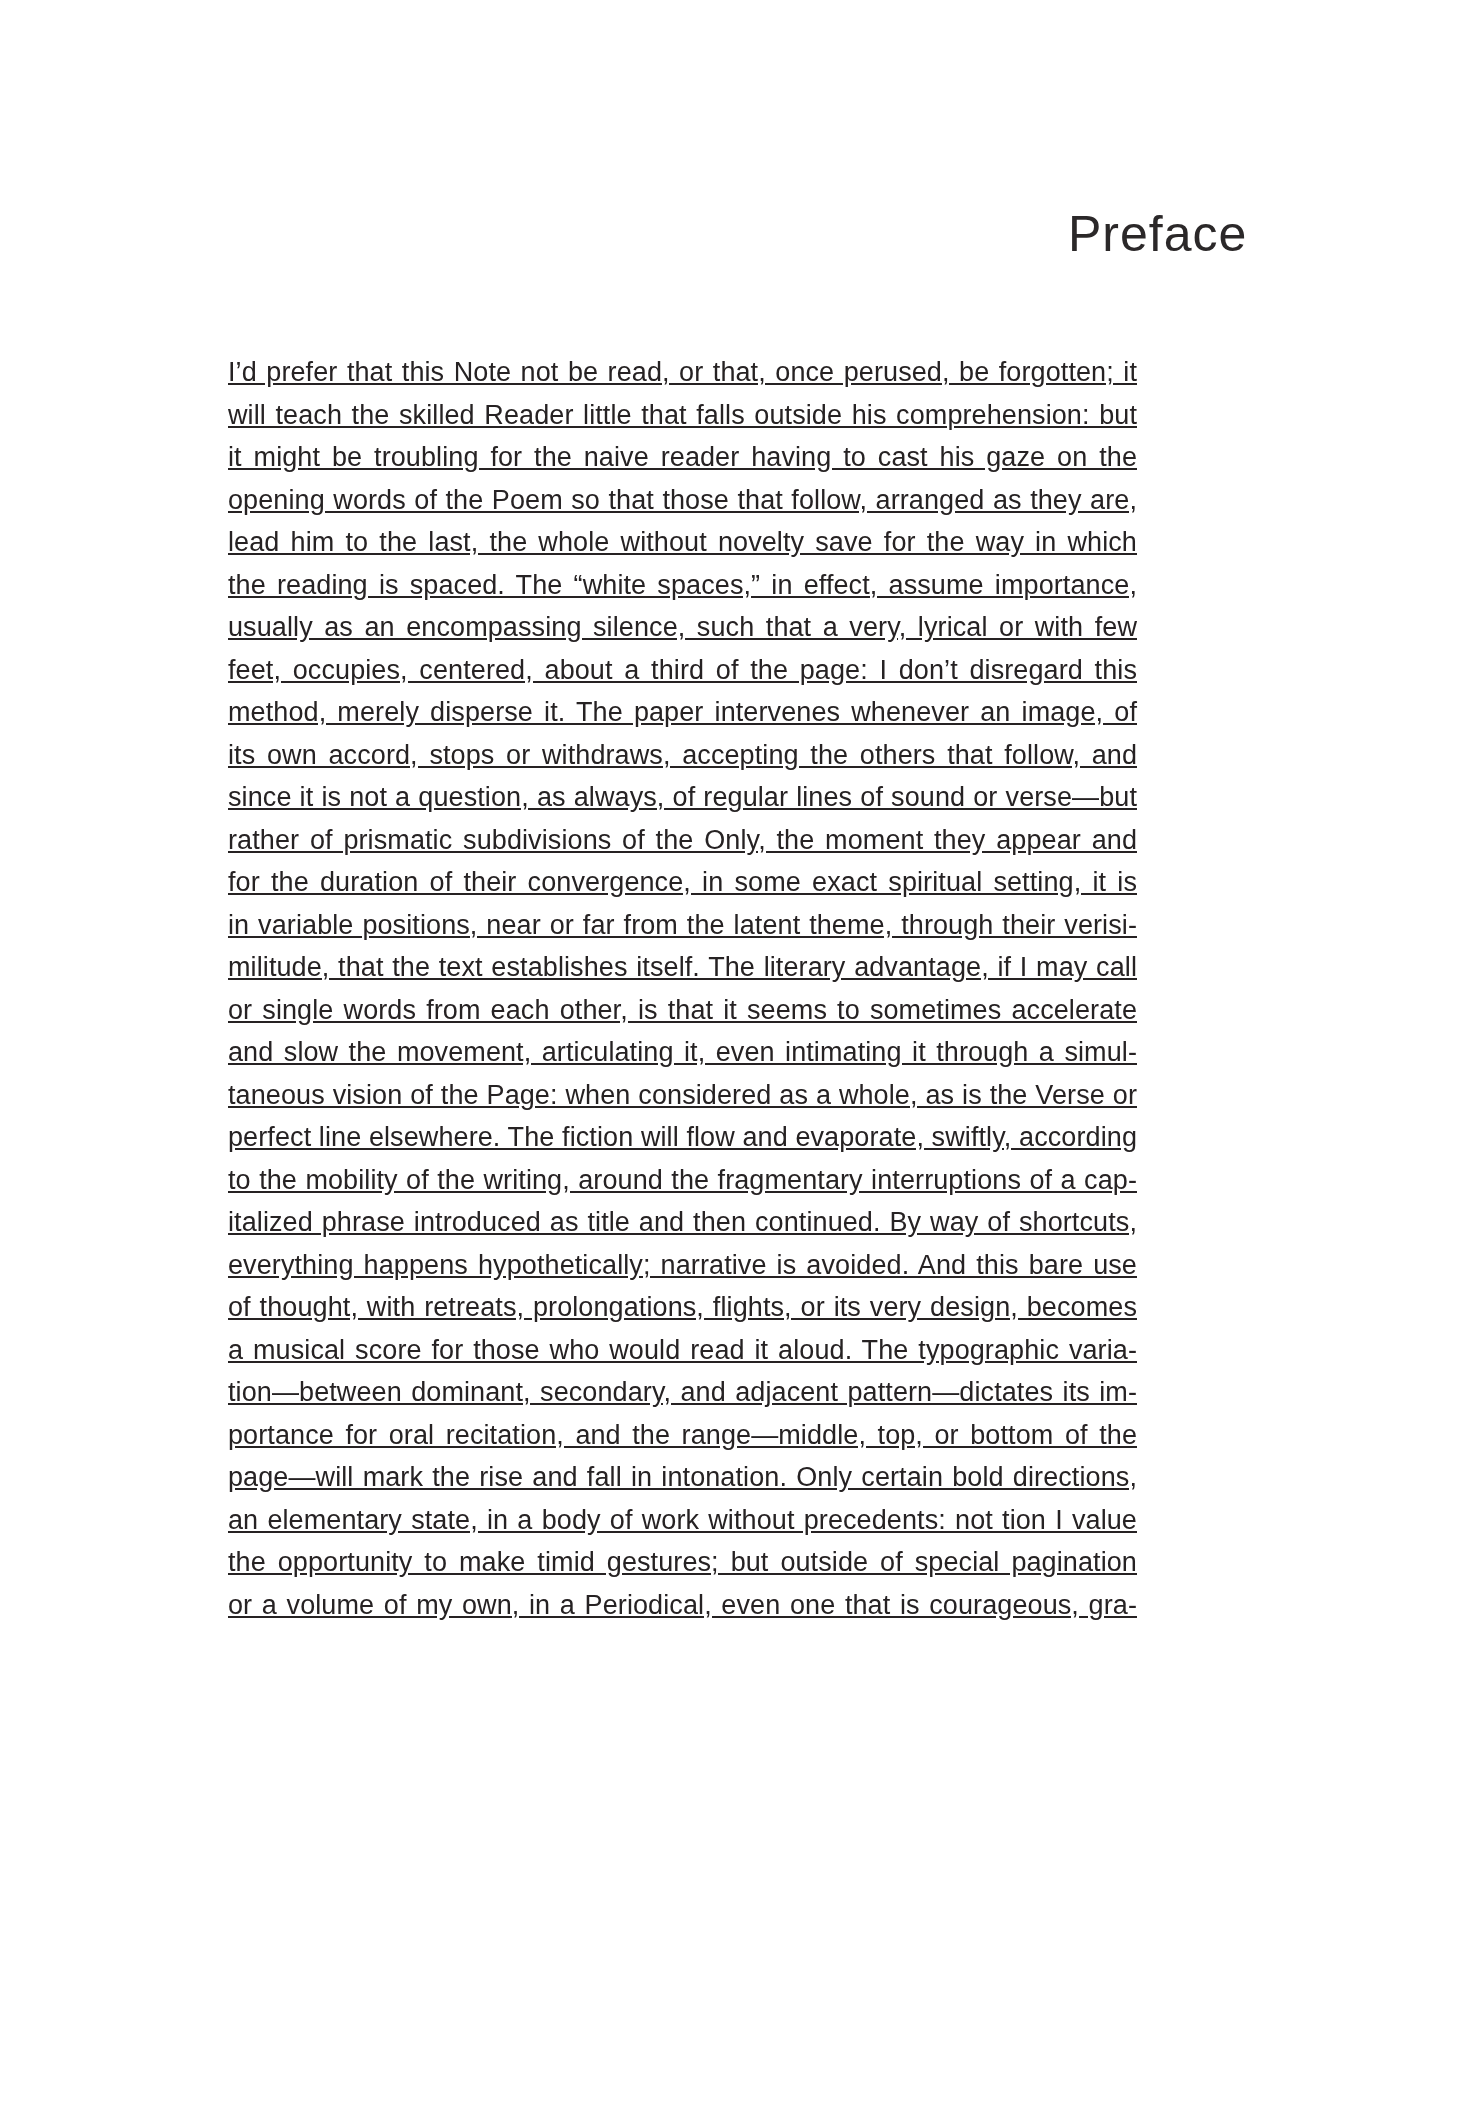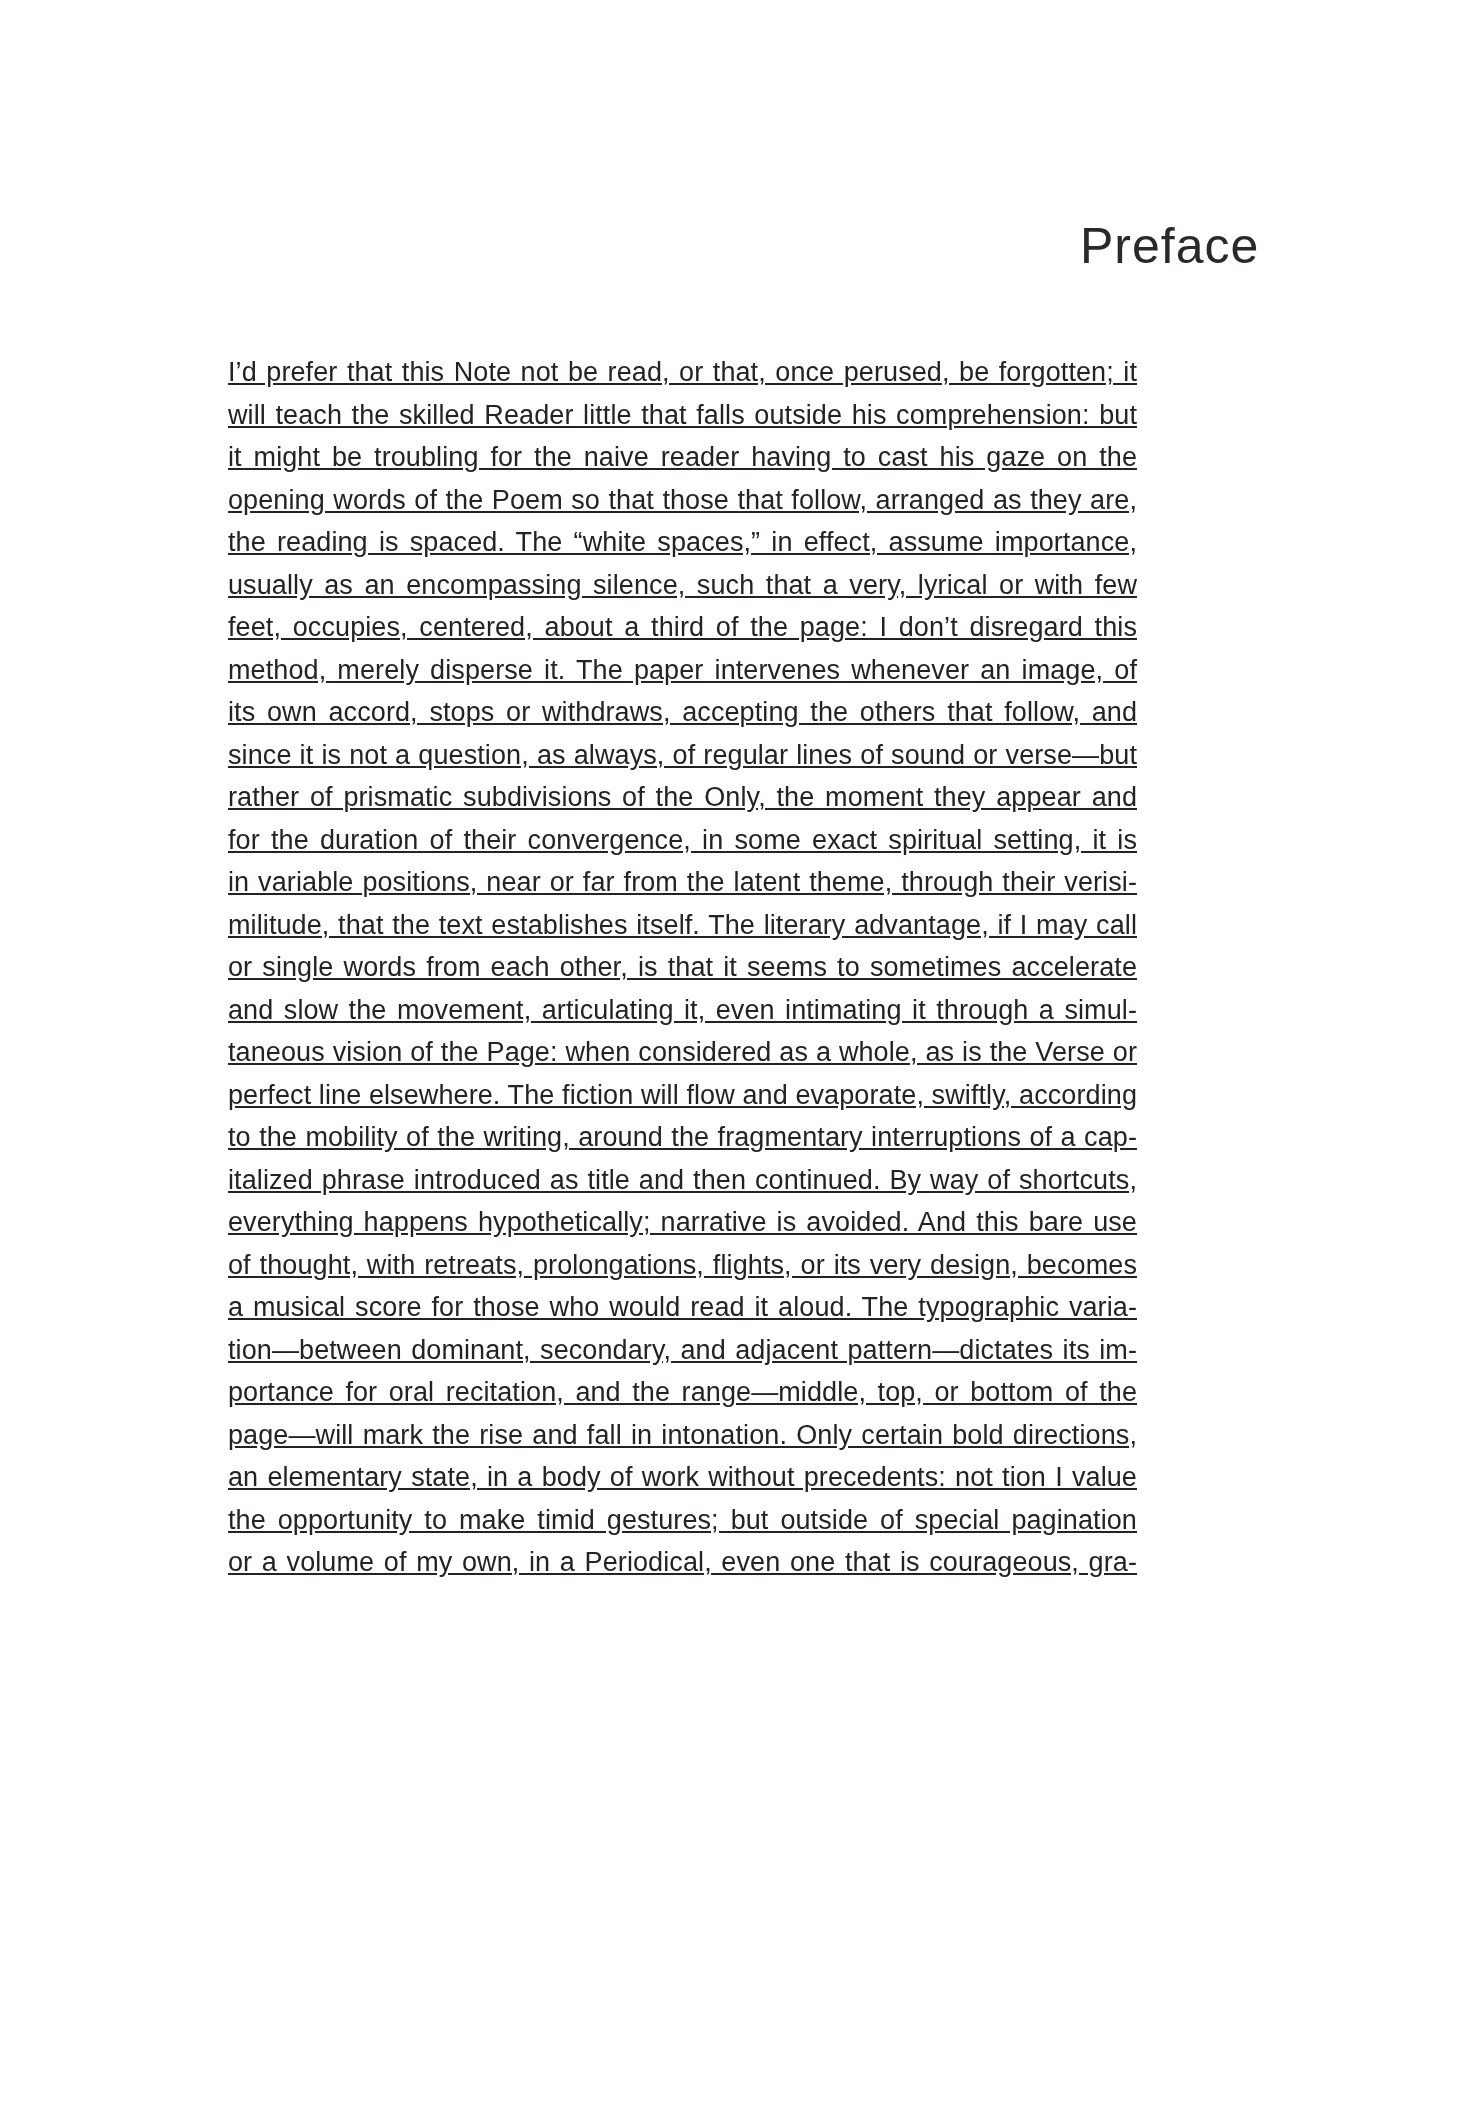--- a/index.html
+++ b/index.html
@@ -12,21 +12,21 @@
     width: 1475px;
     height: 2126px;
     background: #ffffff;
     font-family: "Liberation Sans", sans-serif;
     overflow: hidden;
   }
   .title {
     position: absolute;
     left: 1068px;
     top: 205px;
-    margin: 12px;
+    margin: 0;
     font-size: 50px;
     font-weight: 300;
     letter-spacing: 1px;
     color: #2b2829;
   }
   .body-text {
     position: absolute;
     left: 228px;
     top: 351px;
     width: 909px;
@@ -48,20 +48,21 @@
 <body>
 
 <div class="page">
   <h1 class="title">Preface</h1>
 
   <div class="body-text">
       <div class="line">I’d prefer that this Note not be read, or that, once perused, be forgotten; it</div>
       <div class="line">will teach the skilled Reader little that falls outside his comprehension: but</div>
       <div class="line">it might be troubling for the naive reader having to cast his gaze on the</div>
       <div class="line">opening words of the Poem so that those that follow, arranged as they are,</div>
+      <div class="line">lead him to the last, the whole without novelty save for the way in which</div>
       <div class="line">the reading is spaced. The “white spaces,” in effect, assume importance,</div>
       <div class="line">usually as an encompassing silence, such that a very, lyrical or with few</div>
       <div class="line">feet, occupies, centered, about a third of the page: I don’t disregard this</div>
       <div class="line">method, merely disperse it. The paper intervenes whenever an image, of</div>
       <div class="line">its own accord, stops or withdraws, accepting the others that follow, and</div>
       <div class="line">since it is not a question, as always, of regular lines of sound or verse—but</div>
       <div class="line">rather of prismatic subdivisions of the Only, the moment they appear and</div>
       <div class="line">for the duration of their convergence, in some exact spiritual setting, it is</div>
       <div class="line">in variable positions, near or far from the latent theme, through their verisi-</div>
       <div class="line">militude, that the text establishes itself. The literary advantage, if I may call</div>

